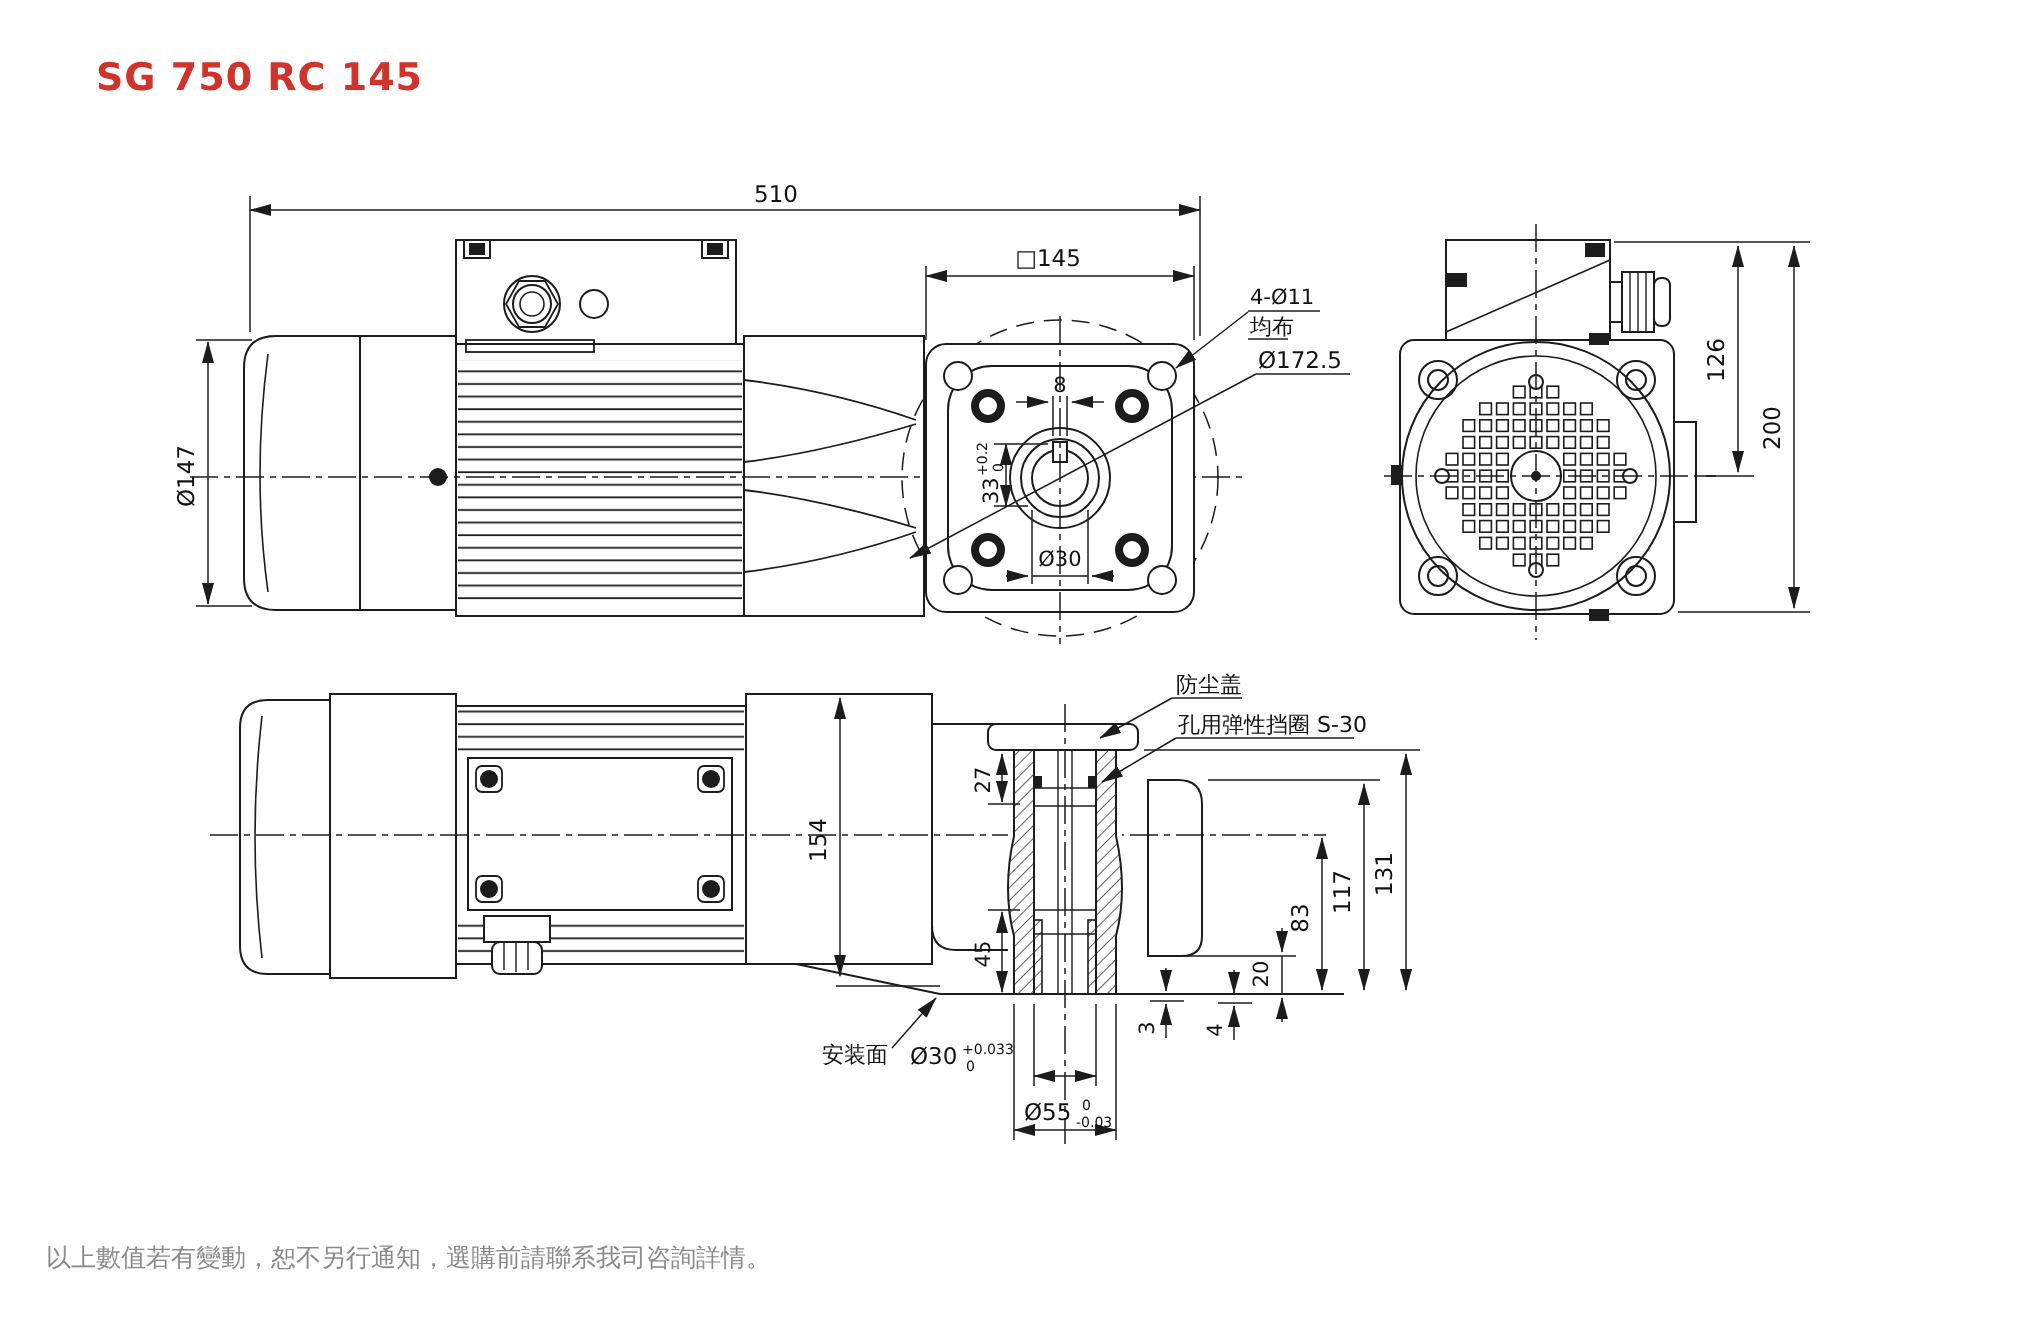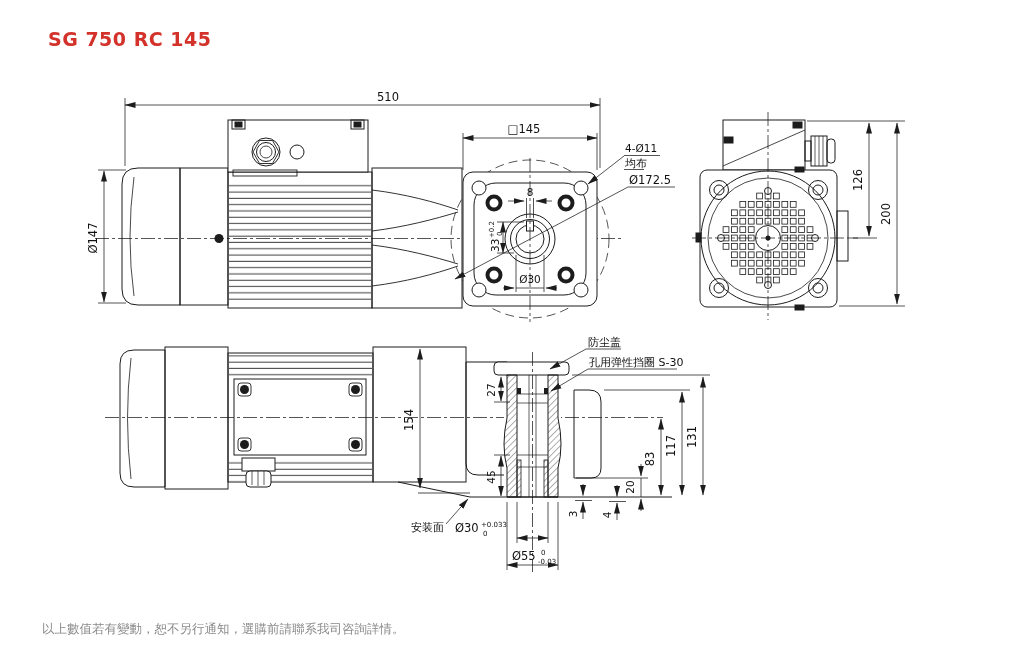--- a/index.html
+++ b/index.html
@@ -1,21 +1,21 @@
 <!DOCTYPE html>
 <html><head>
 <meta charset="utf-8">
 <style>
   html,body{margin:0;padding:0;background:#ffffff;}
   .page{position:relative;width:1021px;height:659px;background:#fff;overflow:hidden;
         font-family:"DejaVu Sans",sans-serif;}
   .hdr{position:absolute;left:35px;top:28px;line-height:1.25;margin-left:13px;}
   .hdr .model{font-size:19px;font-weight:bold;letter-spacing:.5px;}
   .hdr .sub{font-size:16.5px;font-weight:bold;margin-top:1px;}
-  .ftr{position:absolute;left:42px;top:621px;font-size:12.5px;}
+  .ftr{position:absolute;left:23px;top:621px;font-size:12.5px;}
   svg text{font-family:"DejaVu Sans",sans-serif;}
   .dim{font-size:10.5px;fill:#111;}
   .dimb{font-size:11.5px;fill:#111;}
   .tol{font-size:7px;fill:#111;}
   .cn{font-size:11px;fill:#111;}
 </style>
 </head>
 <body>
 
 <div class="page">

